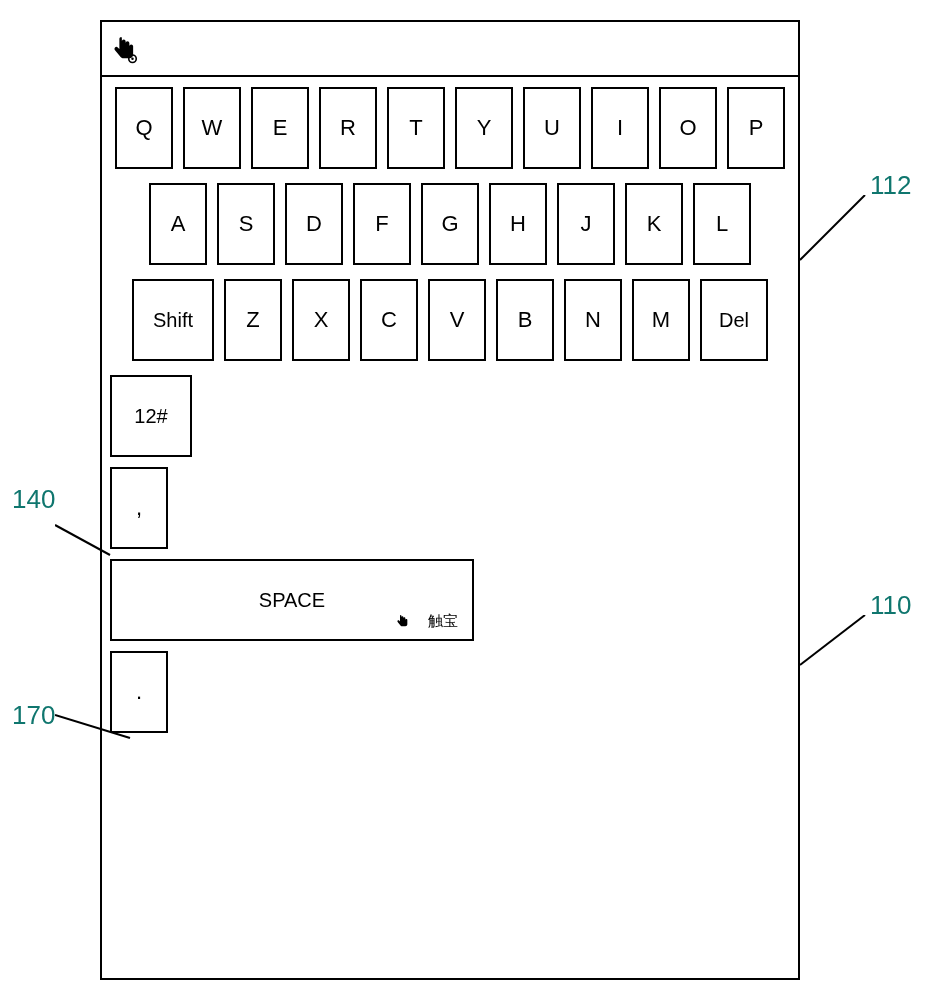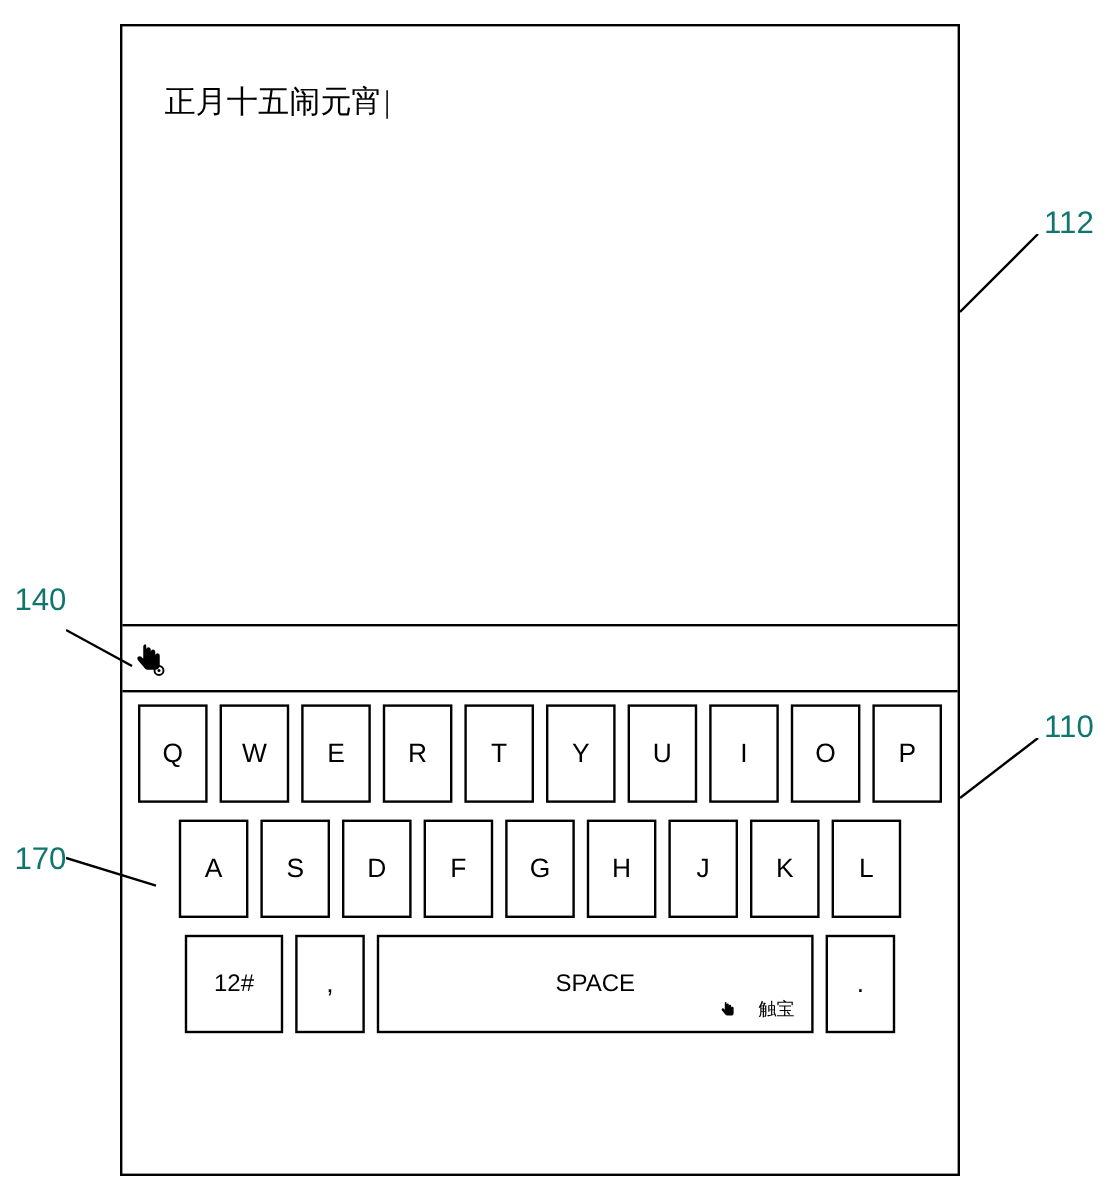--- a/index.html
+++ b/index.html
@@ -51,21 +51,21 @@
   .keyboard {
     width: 100%;
     padding: 10px 8px 6px 8px;
   }
   .kb-row {
     display: flex;
     justify-content: center;
     gap: 10px;
     margin-bottom: 14px;
   }
-  .kb-row:last-child { margin-bottom: 4px; }
+  .kb-row:last-child { margin-bottom: 4px; flex-direction: column; }
   .key {
     border: 2px solid #000;
     background: #fff;
     height: 82px;
     display: flex;
     align-items: center;
     justify-content: center;
     font-size: 22px;
     cursor: pointer;
     position: relative;
@@ -99,23 +99,20 @@
   .leader {
     position: absolute;
     pointer-events: none;
   }
 </style>
 </head>
 <body>
 
 <div class="device">
 
-  <div class="text-area">
-    <span class="typed-text">正月十五闹元宵</span>
-  </div>
 
   <div class="suggestion-bar">
     <span class="touchpal-small">
       <svg class="hand-icon-svg" width="30" height="30" viewBox="0 0 24 24">
         <path fill="#000" d="M9 1.5c-.8 0-1.5.7-1.5 1.5v8.2l-1.3-1.3c-.6-.6-1.6-.6-2.2 0-.6.6-.6 1.6 0 2.2l4.5 5.4c.6.7 1.4 1 2.3 1h4.7c1.7 0 3-1.3 3-3V9c0-.8-.7-1.5-1.5-1.5S15.5 8.2 15.5 9V6.5c0-.8-.7-1.5-1.5-1.5s-1.5.7-1.5 1.5V5c0-.8-.7-1.5-1.5-1.5S9.5 4.2 9.5 5V3c0-.8-.2-1.5-.5-1.5z"></path>
         <circle cx="18" cy="19" r="3" fill="none" stroke="#000" stroke-width="1.3"></circle>
         <circle cx="18" cy="19" r="1" fill="#000"></circle>
       </svg>
     </span>
   </div>
@@ -136,20 +133,31 @@
     <div class="kb-row row2">
       <div class="key key-std">A</div>
       <div class="key key-std">S</div>
       <div class="key key-std">D</div>
       <div class="key key-std">F</div>
       <div class="key key-std">G</div>
       <div class="key key-std">H</div>
       <div class="key key-std">J</div>
       <div class="key key-std">K</div>
       <div class="key key-std">L</div>
+    </div>
+    <div class="kb-row">
+      <div class="key key-shift">Shift</div>
+      <div class="key key-std">Z</div>
+      <div class="key key-std">X</div>
+      <div class="key key-std">C</div>
+      <div class="key key-std">V</div>
+      <div class="key key-std">B</div>
+      <div class="key key-std">N</div>
+      <div class="key key-std">M</div>
+      <div class="key key-del">Del</div>
     </div>
     <div class="kb-row">
       <div class="key key-12">12#</div>
       <div class="key key-comma">,</div>
       <div class="key key-space">
         <span>SPACE</span>
         <span class="space-logo">
           <svg class="hand-icon-svg" width="16" height="16" viewBox="0 0 24 24">
             <path fill="#000" d="M9 1.5c-.8 0-1.5.7-1.5 1.5v8.2l-1.3-1.3c-.6-.6-1.6-.6-2.2 0-.6.6-.6 1.6 0 2.2l4.5 5.4c.6.7 1.4 1 2.3 1h4.7c1.7 0 3-1.3 3-3V9c0-.8-.7-1.5-1.5-1.5S15.5 8.2 15.5 9V6.5c0-.8-.7-1.5-1.5-1.5s-1.5.7-1.5 1.5V5c0-.8-.7-1.5-1.5-1.5S9.5 4.2 9.5 5V3c0-.8-.2-1.5-.5-1.5z"></path>
           </svg>

